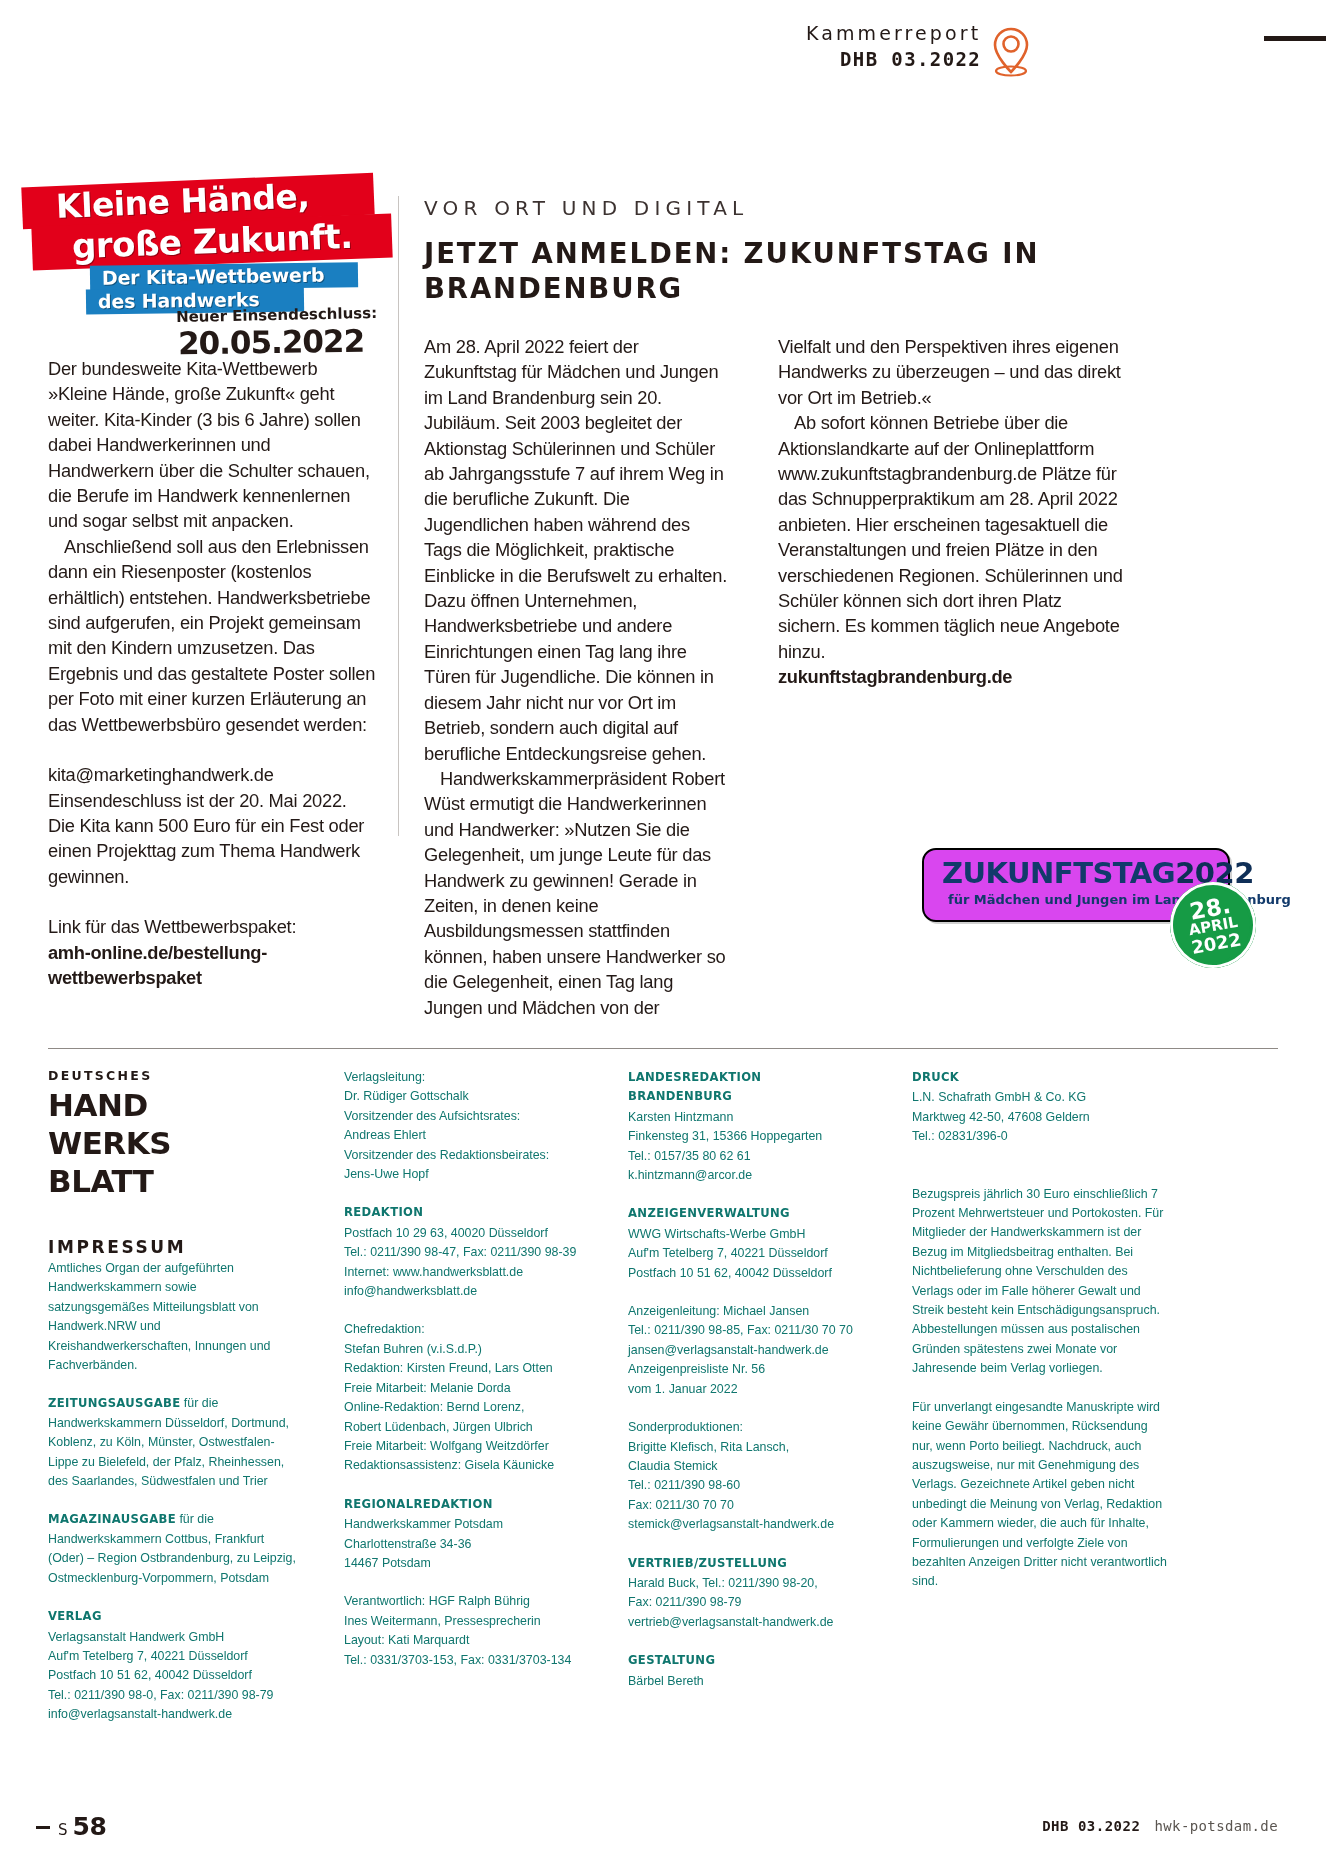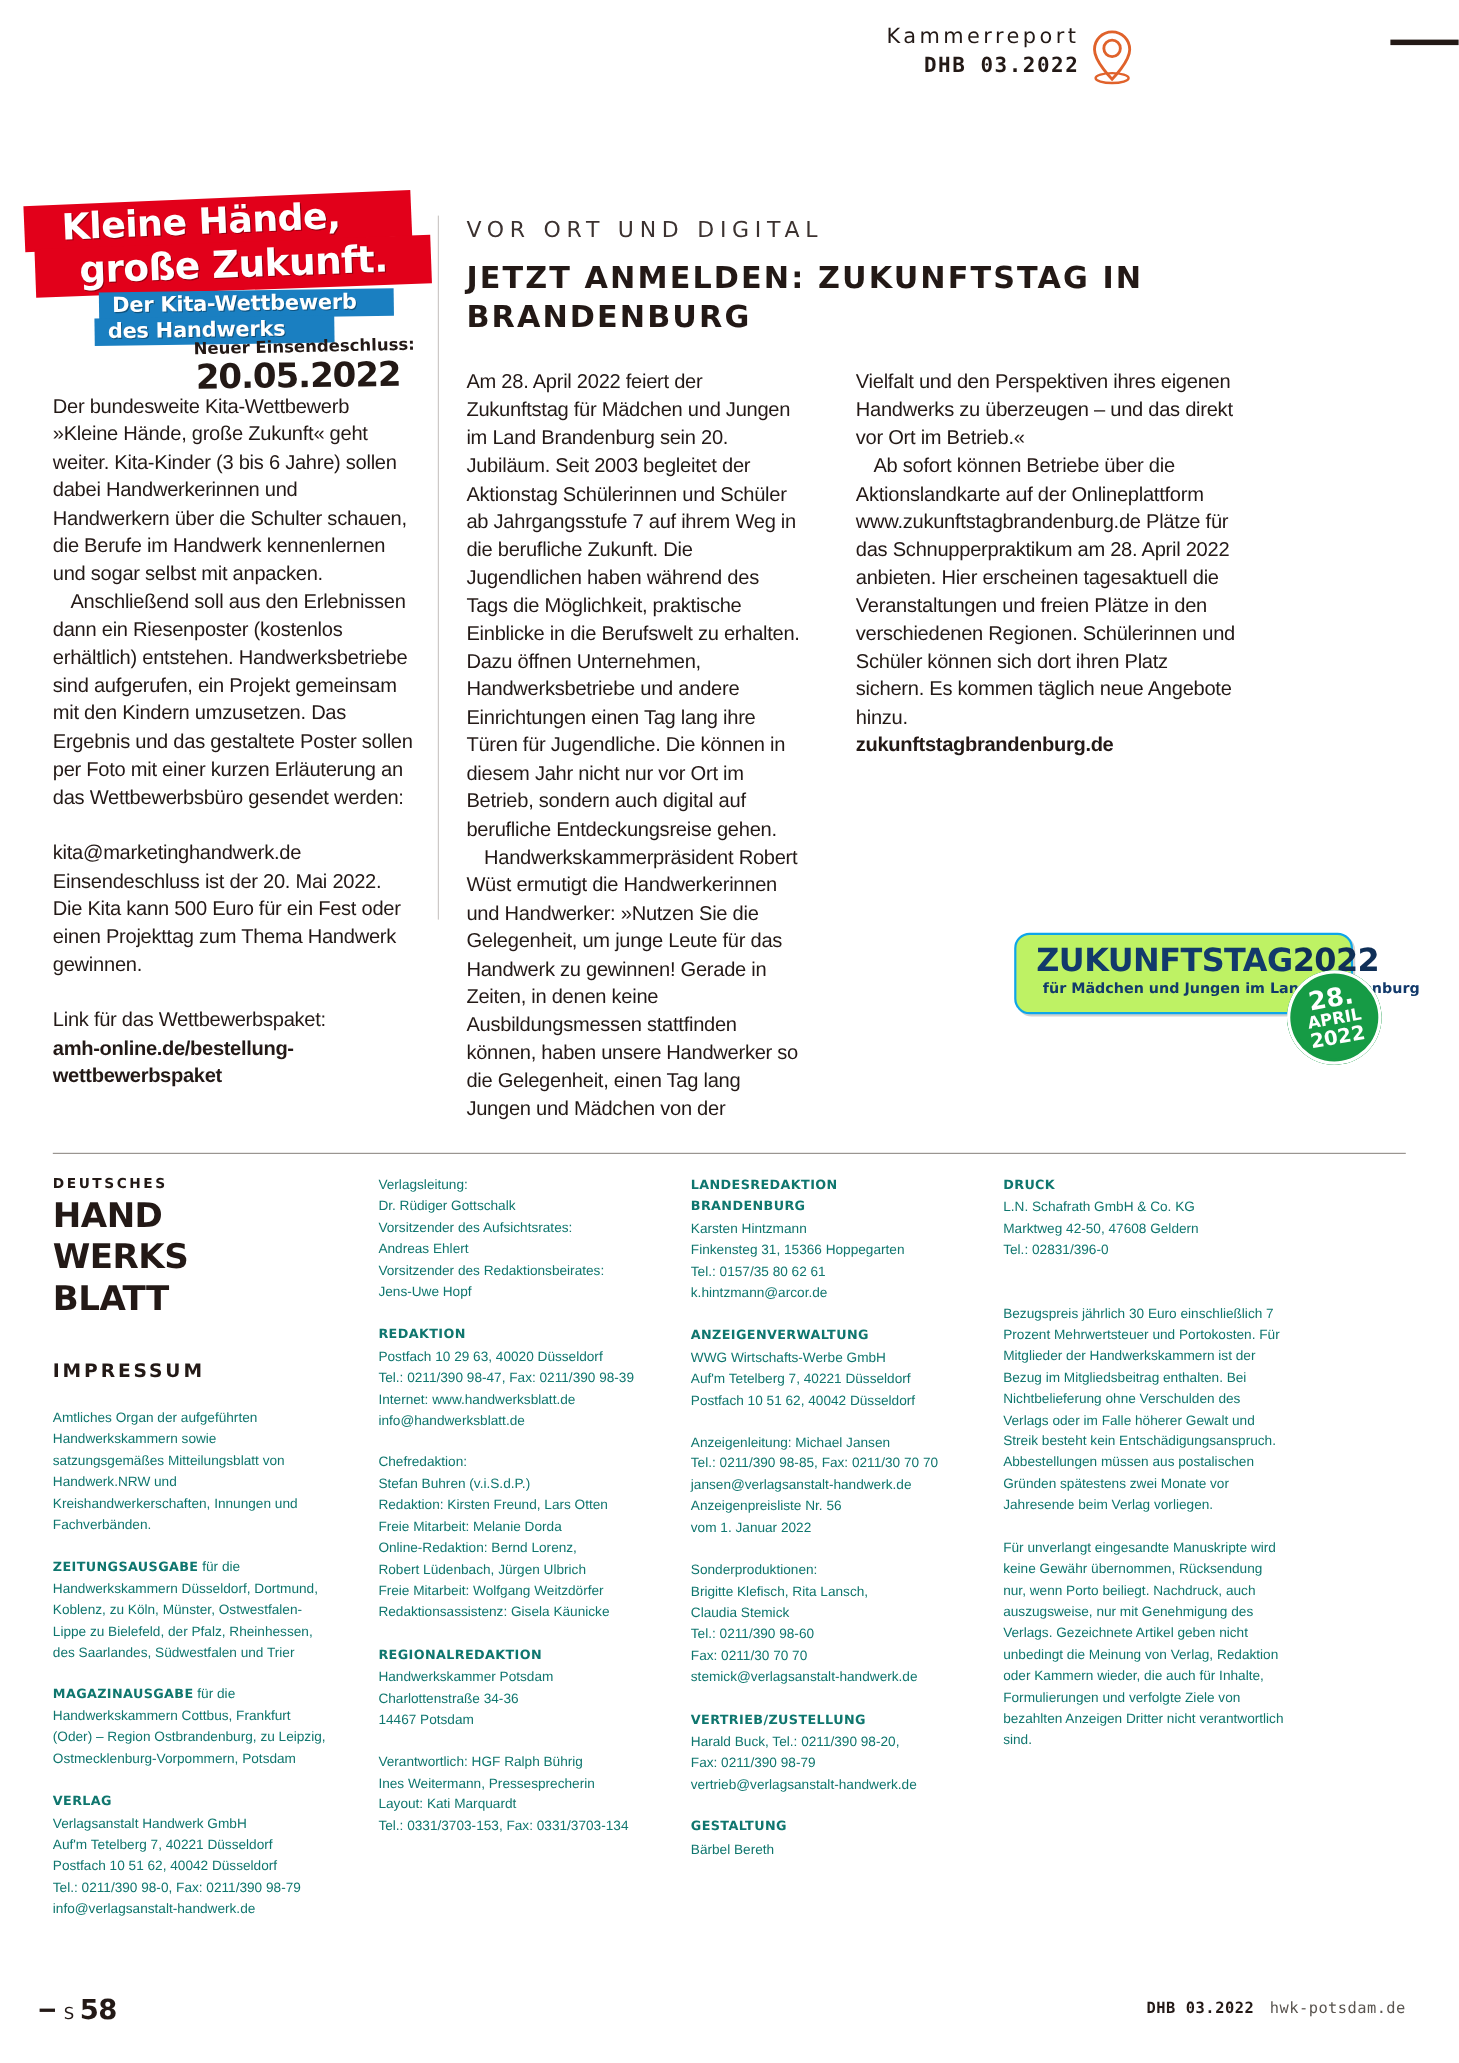--- a/index.html
+++ b/index.html
@@ -97,21 +97,21 @@
   .cols {
     margin-top:28px; display:flex; gap:46px;
   }
   .col { width:308px; }
   .col.right { width:346px; }
 
   
   .zlogo { position:absolute; left:922px; top:848px; width:330px; height:120px; }
   .zbox {
     position:absolute; left:0; top:0; width:304px; height:70px;
-    border:2px solid #0ea5e9; border-radius:14px; background:#bef264;
+    border:2px solid #000000; border-radius:14px; background:#d946ef;
     box-shadow:2px 2px 0 rgba(0,0,0,.18);
   }
   .ztitle {
     position:absolute; left:18px; top:6px; font-size:29px; font-weight:bold;
     color:#123a6b; font-family:"DejaVu Sans", sans-serif; letter-spacing:-0.5px;
     white-space:nowrap;
   }
   .ztitle .yr { color:#0f2f57; }
   .zsub {
     position:absolute; left:24px; top:42px; font-size:13px; font-weight:bold;
@@ -142,21 +142,21 @@
   .mast-small {
     font-size:12.5px; letter-spacing:2.3px; font-weight:bold; color:#231916;
     font-family:"DejaVu Sans", sans-serif;
   }
   .mast-big {
     font-size:31px; font-weight:bold; line-height:31px; letter-spacing:-0.5px;
     color:#231916; font-family:"DejaVu Sans", sans-serif; margin-top:7px;
   }
   .sec-title {
     font-size:17px; letter-spacing:2.6px; font-weight:bold; color:#231916;
-    font-family:"DejaVu Sans", sans-serif; margin-top:40px; margin-bottom:23px;
+    font-family:"DejaVu Sans", sans-serif; margin-top:40px; margin-bottom:2px;
   }
   .imp-txt {
     font-size:12.4px; line-height:19.4px; color:#0f766e;
     font-family:"Liberation Sans", sans-serif;
   }
   .imp-txt p { margin:0; }
   .imp-txt .sp { height:19px; }
   .lbl { font-weight:bold; letter-spacing:.35px; font-family:"DejaVu Sans", sans-serif; font-size:11.6px; }
   .lbl-blk { font-weight:bold; letter-spacing:.35px; font-family:"DejaVu Sans", sans-serif; font-size:11.6px; display:block; margin-bottom:1px; }
 

